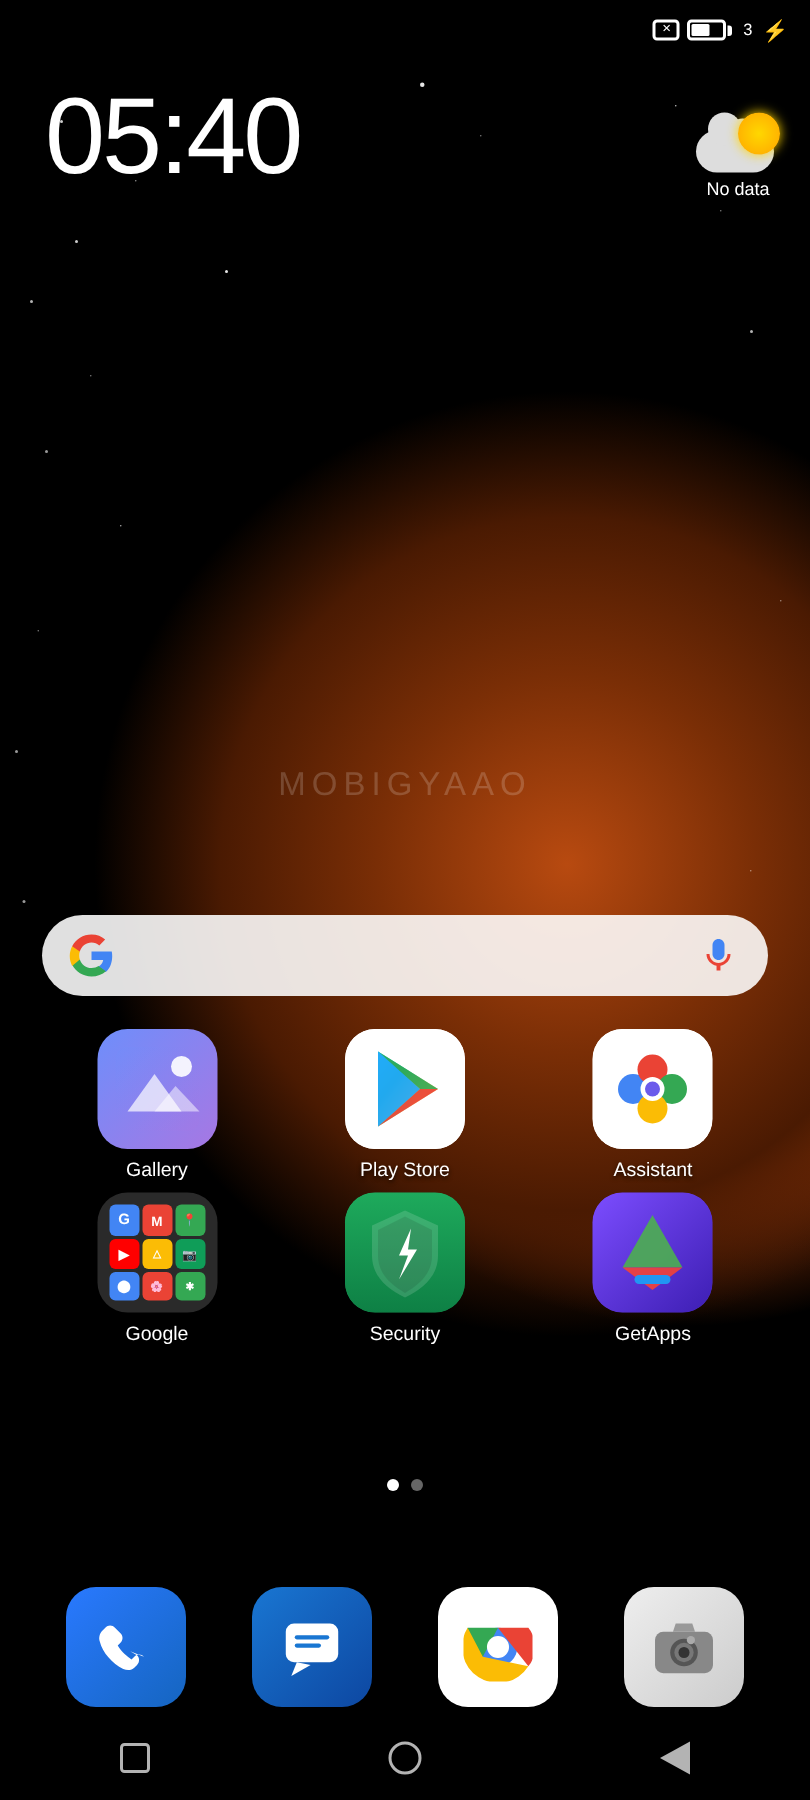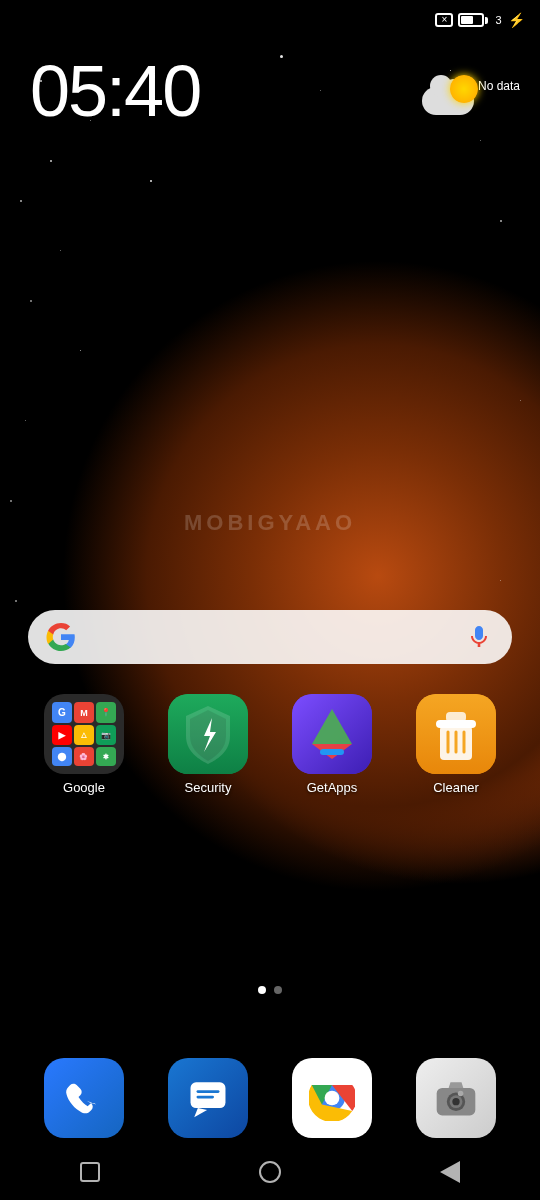--- a/index.html
+++ b/index.html
@@ -39,21 +39,21 @@
     }
 
     
     .watermark {
       position: absolute;
       top: 510px;
       left: 50%;
       transform: translateX(-50%);
       color: rgba(255,255,255,0.18);
       font-size: 22px;
-      font-weight: bold;
+      font-weight: normal;
       letter-spacing: 4px;
       z-index: 2;
       white-space: nowrap;
     }
 
     
     .status-bar {
       position: absolute;
       top: 0; left: 0; right: 0;
       height: 40px;
@@ -135,21 +135,22 @@
       font-weight: 300;
     }
 
     
     .weather-widget {
       position: absolute;
       top: 75px;
       right: 20px;
       z-index: 10;
       display: flex;
-      flex-direction: row;
+      flex-direction: column;
+      align-items: center;
     }
     .weather-icon-container {
       position: relative;
       width: 56px;
       height: 40px;
     }
     .cloud-shape {
       position: absolute;
       bottom: 0;
       left: 0;
@@ -450,22 +451,83 @@
     <svg class="mic-icon" viewBox="0 0 30 30" width="30" height="30">
       <path d="M15 18c2.2 0 4-1.8 4-4V8c0-2.2-1.8-4-4-4s-4 1.8-4 4v6c0 2.2 1.8 4 4 4z" fill="#4285F4"></path>
       <path d="M21 14c0 3.3-2.7 6-6 6s-6-2.7-6-6H7c0 3.9 2.9 7.1 6.7 7.8V25h2.6v-3.2C20.1 21.1 23 17.9 23 14h-2z" fill="#EA4335"></path>
     </svg>
   </div>
 </div>
 
 <div class="app-grid">
   <div class="app-row">
 
-
-
+    <div class="app-item">
+      <div class="app-icon icon-gallery">
+        <svg viewBox="0 0 80 80" width="80" height="80">
+          <defs>
+            <linearGradient id="gal-grad" x1="0%" y1="0%" x2="100%" y2="100%">
+              <stop offset="0%" style="stop-color:#6e8efb"></stop>
+              <stop offset="100%" style="stop-color:#a777e3"></stop>
+            </linearGradient>
+          </defs>
+
+          <rect x="12" y="12" width="56" height="56" rx="8" fill="url(#gal-grad)" opacity="0.3"></rect>
+
+          <rect x="12" y="12" width="56" height="56" rx="8" fill="none"></rect>
+
+          <polygon points="20,55 38,30 56,55" fill="rgba(255,255,255,0.7)"></polygon>
+          <polygon points="38,55 52,38 68,55" fill="rgba(255,255,255,0.5)"></polygon>
+
+          <circle cx="56" cy="25" r="7" fill="rgba(255,255,255,0.9)"></circle>
+        </svg>
+      </div>
+      <span class="app-label">Gallery</span>
+    </div>
+
+    <div class="app-item">
+      <div class="app-icon icon-playstore">
+        <svg viewBox="0 0 80 80" width="80" height="80">
+          <rect width="80" height="80" rx="20" fill="white"></rect>
+
+          <polygon points="22,15 62,40 22,65" fill="url(#ps-grad)"></polygon>
+          <defs>
+            <linearGradient id="ps-grad" x1="0%" y1="0%" x2="100%" y2="100%">
+              <stop offset="0%" style="stop-color:#00D2FF"></stop>
+              <stop offset="33%" style="stop-color:#00B894"></stop>
+              <stop offset="66%" style="stop-color:#FDCB6E"></stop>
+              <stop offset="100%" style="stop-color:#E17055"></stop>
+            </linearGradient>
+          </defs>
+
+          <path d="M22,15 L50,40 L22,65 Z" fill="#00D2FF" opacity="0.8"></path>
+          <path d="M22,15 L62,40 L50,40 Z" fill="#34A853" opacity="0.9"></path>
+          <path d="M50,40 L62,40 L22,65 Z" fill="#EA4335" opacity="0.9"></path>
+          <path d="M22,40 L22,15 L50,40 L22,65 Z" fill="#4285F4" opacity="0.5"></path>
+        </svg>
+      </div>
+      <span class="app-label">Play Store</span>
+    </div>
+
+    <div class="app-item">
+      <div class="app-icon icon-assistant">
+        <svg viewBox="0 0 80 80" width="80" height="80">
+          <rect width="80" height="80" rx="20" fill="white"></rect>
+
+          <circle cx="27" cy="40" r="10" fill="#4285F4"></circle>
+          <circle cx="40" cy="27" r="10" fill="#EA4335"></circle>
+          <circle cx="53" cy="40" r="10" fill="#34A853"></circle>
+          <circle cx="40" cy="53" r="10" fill="#FBBC05"></circle>
+
+          <circle cx="40" cy="40" r="8" fill="white"></circle>
+          <circle cx="40" cy="40" r="5" fill="#6B5BEB"></circle>
+        </svg>
+      </div>
+      <span class="app-label">Assistant</span>
+    </div>
 
   </div>
 
   <div class="app-row">
 
     <div class="app-item">
       <div class="app-icon icon-google">
         <div class="google-grid">
           <div class="google-grid-item" style="background:#4285F4;border-radius:4px;">
             <span style="color:white;font-size:10px;font-weight:bold;">G</span>
@@ -531,42 +593,20 @@
           <rect width="80" height="80" rx="20" fill="url(#ga-grad)"></rect>
 
           <polygon points="40,15 60,50 20,50" fill="#4CAF50" opacity="0.9"></polygon>
           <polygon points="20,50 60,50 40,65" fill="#F44336" opacity="0.9"></polygon>
           <rect x="28" y="55" width="24" height="6" rx="3" fill="#2196F3"></rect>
         </svg>
       </div>
       <span class="app-label">GetApps</span>
     </div>
 
-    <div class="app-item">
-      <div class="app-icon icon-cleaner">
-        <svg viewBox="0 0 80 80" width="80" height="80">
-          <defs>
-            <linearGradient id="cl-grad" x1="0%" y1="0%" x2="0%" y2="100%">
-              <stop offset="0%" style="stop-color:#f5a623"></stop>
-              <stop offset="100%" style="stop-color:#e8870a"></stop>
-            </linearGradient>
-          </defs>
-          <rect width="80" height="80" rx="20" fill="url(#cl-grad)"></rect>
-
-          <rect x="24" y="32" width="32" height="34" rx="4" fill="white" opacity="0.9"></rect>
-          <rect x="20" y="26" width="40" height="8" rx="4" fill="white"></rect>
-          <rect x="30" y="18" width="20" height="10" rx="4" fill="white" opacity="0.8"></rect>
-
-          <line x1="32" y1="38" x2="32" y2="58" stroke="#f5a623" stroke-width="3" stroke-linecap="round"></line>
-          <line x1="40" y1="38" x2="40" y2="58" stroke="#f5a623" stroke-width="3" stroke-linecap="round"></line>
-          <line x1="48" y1="38" x2="48" y2="58" stroke="#f5a623" stroke-width="3" stroke-linecap="round"></line>
-        </svg>
-      </div>
-      <span class="app-label">Cleaner</span>
-    </div>
   </div>
 </div>
 
 <div class="page-indicators">
   <div class="dot dot-active"></div>
   <div class="dot dot-inactive"></div>
 </div>
 
 <div class="dock">
 

